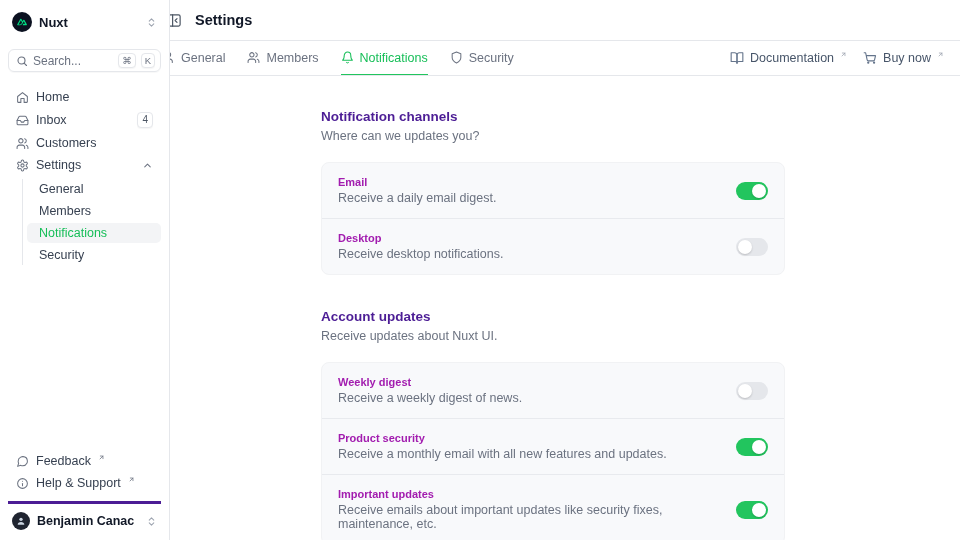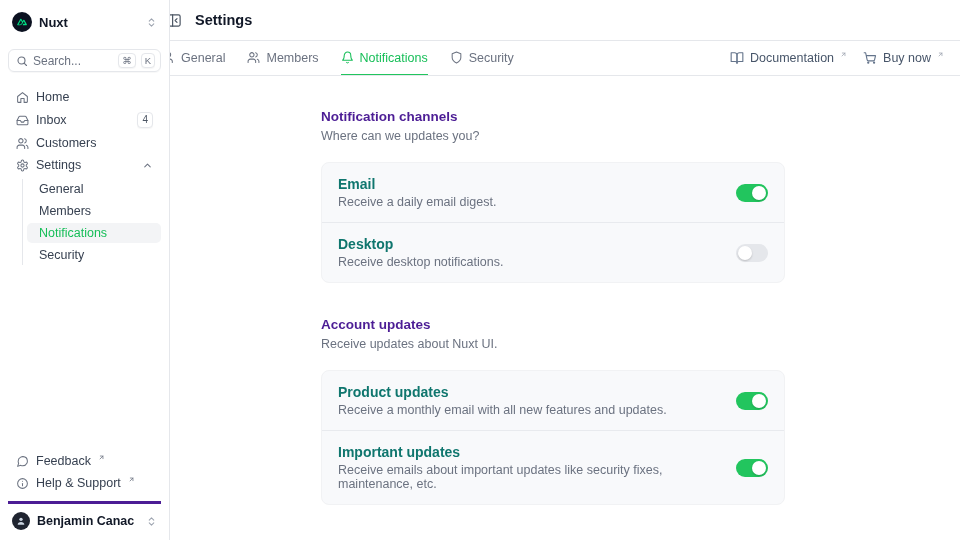--- a/index.html
+++ b/index.html
@@ -67,21 +67,21 @@
   .content { flex:1; overflow:hidden; }
   .content-col { width:464px; margin:0 auto; padding-top:33px; }
   .section { margin-bottom:34px; }
   .section-title { font-size:13.5px; font-weight:700; color:#4c1d95; }
   .section-desc { margin-top:5px; font-size:12.5px; color:#6b7280; }
   .card { margin-top:19px; background:#f8f9fb; border:1px solid #f1f2f4;
     border-radius:8px; }
   .card-row { display:flex; align-items:center; gap:16px; padding:13px 16px; }
   .card-row + .card-row { border-top:1px solid #e8eaee; }
   .row-text { flex:1; }
-  .row-label { font-size:14px; font-weight:600; color:#0f766e; }
+  .row-label { font-size:11px; font-weight:600; color:#a21caf; }
   .row-desc { margin-top:3px; font-size:12.5px; color:#6b7280; }
   .toggle { width:32px; height:18px; border-radius:9px; background:#e5e7eb;
     position:relative; cursor:pointer; flex:none; }
   .toggle .knob { position:absolute; top:2px; left:2px; width:14px; height:14px;
     border-radius:50%; background:#fff; box-shadow:0 1px 2px rgba(0,0,0,.18); }
   .toggle.on { background:#22c55e; }
   .toggle.on .knob { left:auto; right:2px; }
 </style>
 </head>
 <body>
@@ -305,21 +305,30 @@
           </div>
         </div>
       </section>
 
       <section class="section">
         <h2 class="section-title">Account updates</h2>
         <p class="section-desc">Receive updates about Nuxt UI.</p>
         <div class="card">
           <div class="card-row">
             <div class="row-text">
-              <div class="row-label">Product updates</div>
+              <div class="row-label">Weekly digest</div>
+              <div class="row-desc">Receive a weekly digest of news.</div>
+            </div>
+            <div class="toggle">
+                <span class="knob"></span>
+              </div>
+          </div>
+          <div class="card-row">
+            <div class="row-text">
+              <div class="row-label">Product security</div>
               <div class="row-desc">Receive a monthly email with all new features and updates.</div>
             </div>
             <div class="toggle on">
                 <span class="knob"></span>
               </div>
           </div>
           <div class="card-row">
             <div class="row-text">
               <div class="row-label">Important updates</div>
               <div class="row-desc">Receive emails about important updates like security fixes, maintenance, etc.</div>

